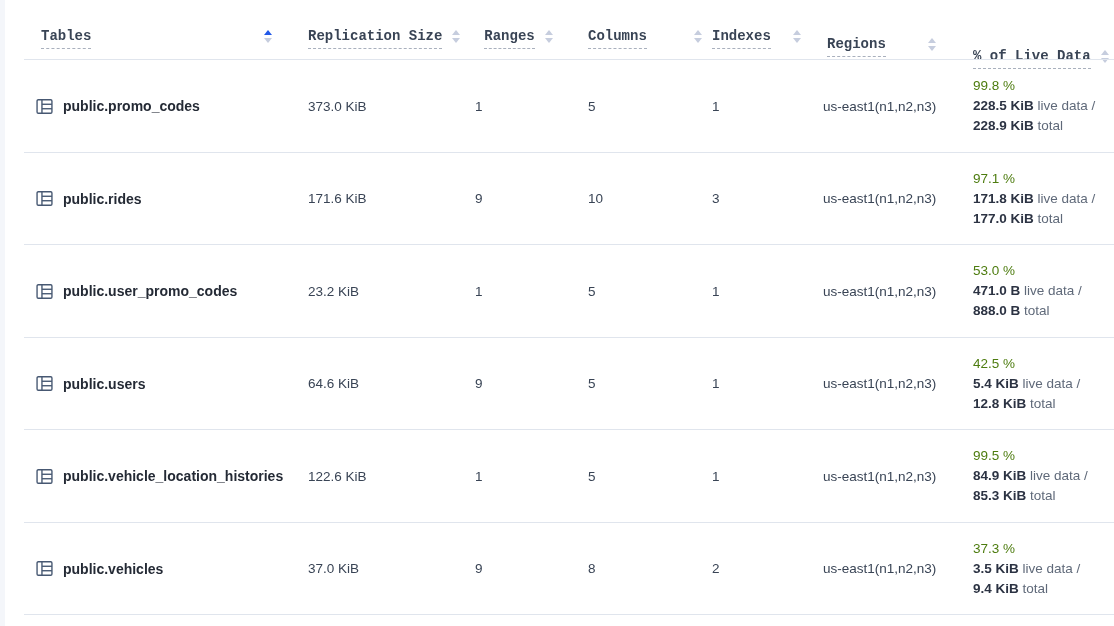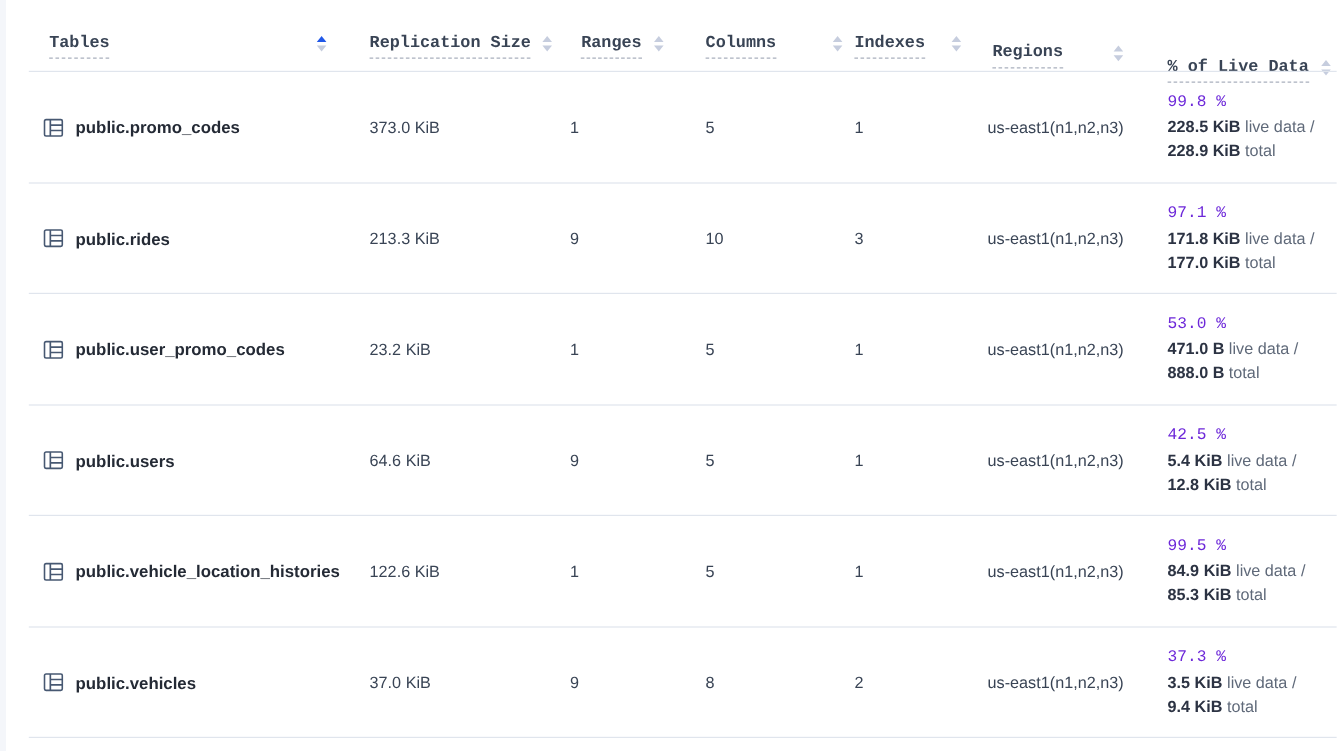--- a/index.html
+++ b/index.html
@@ -85,21 +85,21 @@
   .td.c5 { padding-left: 12px; }
   .td.c6 { padding-left: 8px; }
   .td.c7 {
     flex-direction: column;
     align-items: flex-start;
     justify-content: center;
     padding-left: 23px; padding-right: 6px;
     line-height: 20px;
   }
   .table-name { font-weight: bold; color: #242a35; font-size: 14px; }
-  .pct-line { color: #6d28d9; font-family: Liberation Mono, monospace; }
+  .pct-line { color: #4d7c0f; }
   .val { font-weight: bold; color: #2c3343; }
   .lbl { color: #5f6979; }
   .ticon { flex: 0 0 auto; display: inline-flex; }
 </style>
 </head>
 <body>
 
 <div class="page-edge"></div>
 
 <div class="panel">
@@ -186,21 +186,21 @@
         <span class="ticon">
           <svg width="17" height="17" viewBox="0 0 16 16" fill="none">
             <rect x="1" y="1.6" width="14" height="12.8" rx="1.2" stroke="#475872" stroke-width="1.3"></rect>
             <line x1="5.6" y1="1.6" x2="5.6" y2="14.4" stroke="#475872" stroke-width="1.3"></line>
             <line x1="5.6" y1="5.9" x2="15" y2="5.9" stroke="#475872" stroke-width="1.3"></line>
             <line x1="5.6" y1="10.1" x2="15" y2="10.1" stroke="#475872" stroke-width="1.3"></line>
           </svg>
         </span>
         <span class="table-name">public.rides</span>
       </div>
-      <div class="td c2">213.3 KiB</div>
+      <div class="td c2">171.6 KiB</div>
       <div class="td c3">9</div>
       <div class="td c4">10</div>
       <div class="td c5">3</div>
       <div class="td c6">us-east1(n1,n2,n3)</div>
       <div class="td c7">
         <span class="pct-line">97.1 %</span>
         <span><span class="val">171.8 KiB</span><span class="lbl"> live data /</span></span>
         <span><span class="val">177.0 KiB</span><span class="lbl"> total</span></span>
       </div>
     </div>

